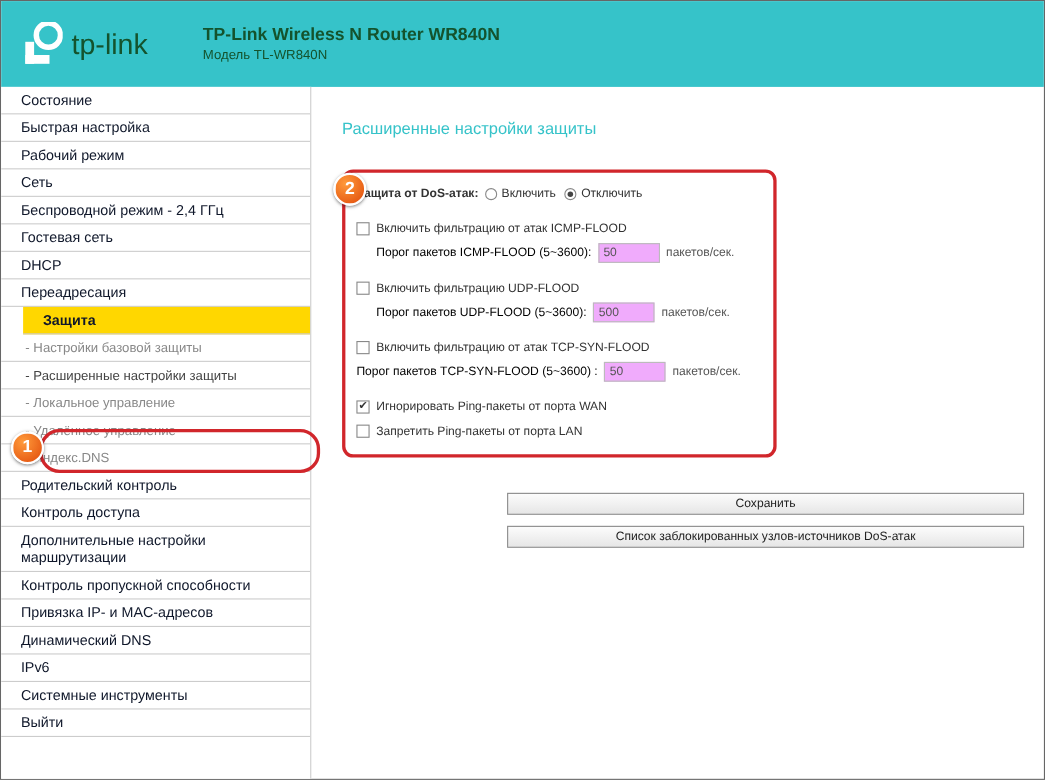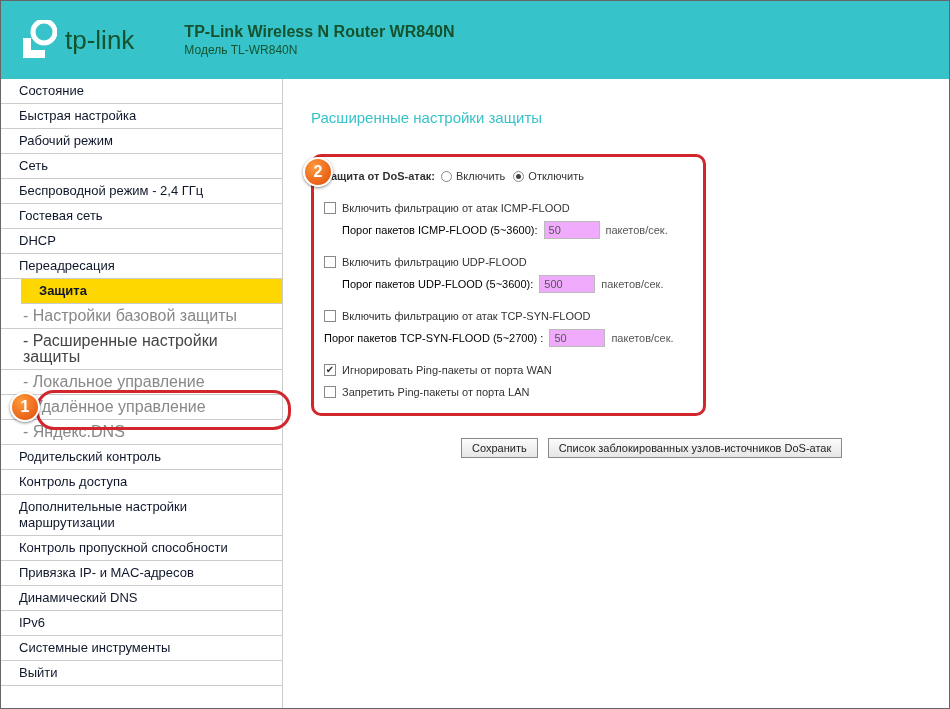--- a/index.html
+++ b/index.html
@@ -44,21 +44,21 @@
     line-height: 16px;
   }
   .nav-item.active {
     background: #ffd700;
     font-weight: bold;
     margin-left: 20px;
   }
   .nav-sub {
     color: #888;
     padding-left: 22px;
-    font-size: 16px;
+    font-size: 12px;
   }
   .nav-sub.current {
     color: #444;
   }
   
   .content {
     flex: 1;
     padding: 30px 18px 10px 28px;
     position: relative;
   }
@@ -90,21 +90,21 @@
   }
   .checkbox.checked::after { content: "✔"; font-size: 10px; }
   .group { margin-top: 14px; }
   .group .row { gap: 6px; }
   .sub-row { display: flex; align-items: center; margin-left: 18px; margin-top: 4px; font-size: 11px; gap: 6px; }
   .mini-input {
     width: 56px; height: 18px; border: 1px solid #bbb; background: #f0abfc;
     padding: 0 4px; font-size: 11px; color: #555;
   }
   .unit { color: #555; }
-  .buttons { display: flex; gap: 10px; margin-top: 22px; margin-left: 150px; }
+  .buttons { display: flex; gap: 10px; margin-top: 32px; margin-left: 150px; flex-direction: column; }
   .btn {
     border: 1px solid #888;
     background: linear-gradient(#fcfcfc,#e6e6e6);
     font-size: 11px; padding: 3px 10px; cursor: pointer; color: #222;
   }
   
   .badge {
     position: absolute;
     width: 30px; height: 30px; border-radius: 50%;
     background: radial-gradient(circle at 35% 30%, #ff9a3a, #e04a0a);
@@ -215,21 +215,21 @@
             <span class="unit">пакетов/сек.</span>
           </div>
         </div>
 
         <div class="group">
           <div class="row">
             <span class="checkbox"></span>
             <span>Включить фильтрацию от атак TCP-SYN-FLOOD</span>
           </div>
           <div class="sub-row" style="margin-left:0;">
-            <span>Порог пакетов TCP-SYN-FLOOD (5~2700) :</span>
+            <span>Порог пакетов TCP-SYN-FLOOD (5~3600) :</span>
             <input class="mini-input" value="50" style="">
             <span class="unit">пакетов/сек.</span>
           </div>
         </div>
 
         <div class="group">
           <div class="row">
             <span class="checkbox checked"></span>
             <span>Игнорировать Ping-пакеты от порта WAN</span>
           </div>

